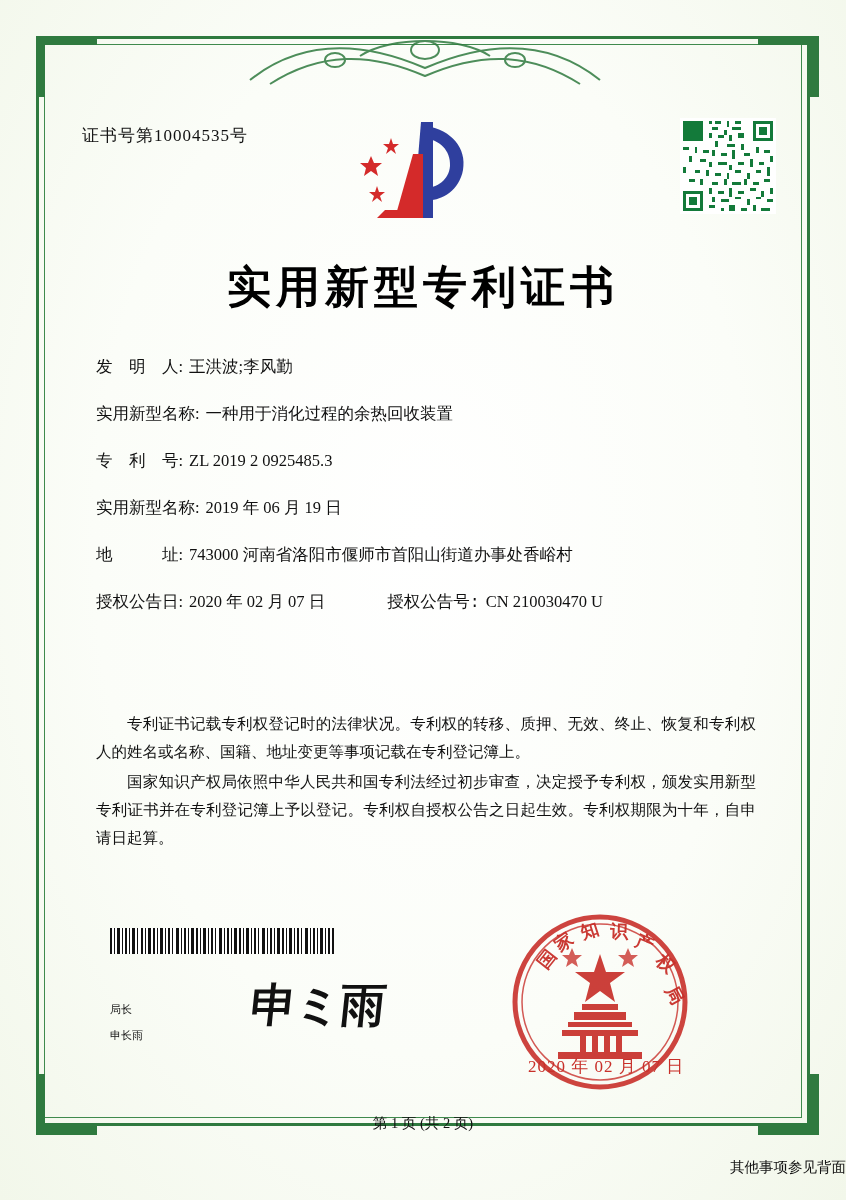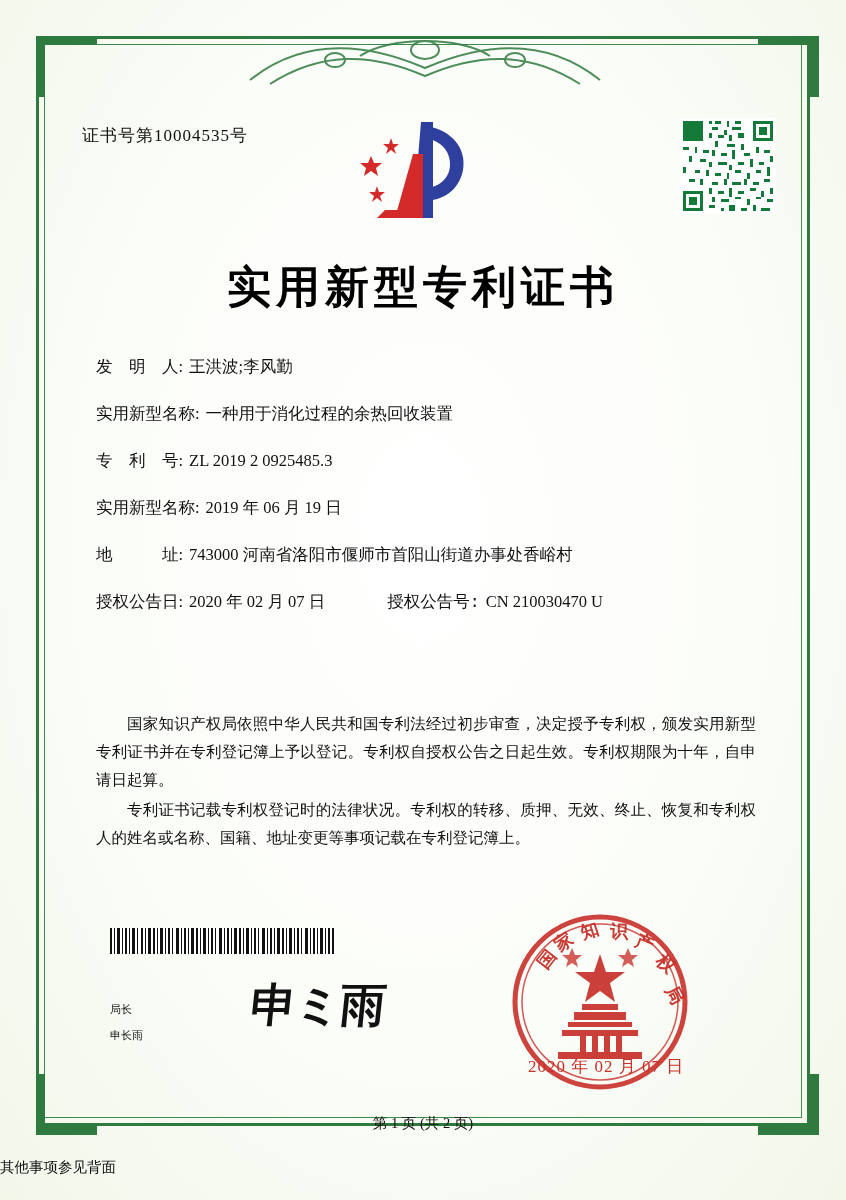--- a/index.html
+++ b/index.html
@@ -182,21 +182,21 @@
     left: 0; top: 1114px;
     width: 846px;
     text-align: center;
     font-size: 14.5px;
     color: #111;
   }
   .footer-note {
     position: absolute;
     left: 0; top: 1158px;
     width: 846px;
-    text-align: left;
+    text-align: right;
     font-size: 14.5px;
     color: #111;
   }
 </style>
 </head>
 <body>
 
 <div class="page">
 
   <div class="border-outer"></div>
@@ -346,22 +346,22 @@
     </div>
     <div class="frow two">
       <span class="flabel">授权公告日:</span>
       <span class="fvalue">2020 年 02 月 07 日</span>
       <span class="second-label">授权公告号:</span>
       <span class="fvalue">CN 210030470 U</span>
     </div>
   </div>
 
   <div class="body-text">
+    <p>专利证书记载专利权登记时的法律状况。专利权的转移、质押、无效、终止、恢复和专利权人的姓名或名称、国籍、地址变更等事项记载在专利登记簿上。</p>
     <p>国家知识产权局依照中华人民共和国专利法经过初步审查，决定授予专利权，颁发实用新型专利证书并在专利登记簿上予以登记。专利权自授权公告之日起生效。专利权期限为十年，自申请日起算。</p>
-    <p>专利证书记载专利权登记时的法律状况。专利权的转移、质押、无效、终止、恢复和专利权人的姓名或名称、国籍、地址变更等事项记载在专利登记簿上。</p>
   </div>
 
   <svg class="barcode" viewBox="0 0 224 26" shape-rendering="crispEdges">
     <rect width="224" height="26" fill="#fff"></rect>
     <g fill="#111">
       <rect x="0" y="0" width="2" height="26"></rect>
         <rect x="4" y="0" width="1" height="26"></rect>
       <rect x="7" y="0" width="3" height="26"></rect>
         <rect x="12" y="0" width="1" height="26"></rect>
       <rect x="15" y="0" width="2" height="26"></rect>

